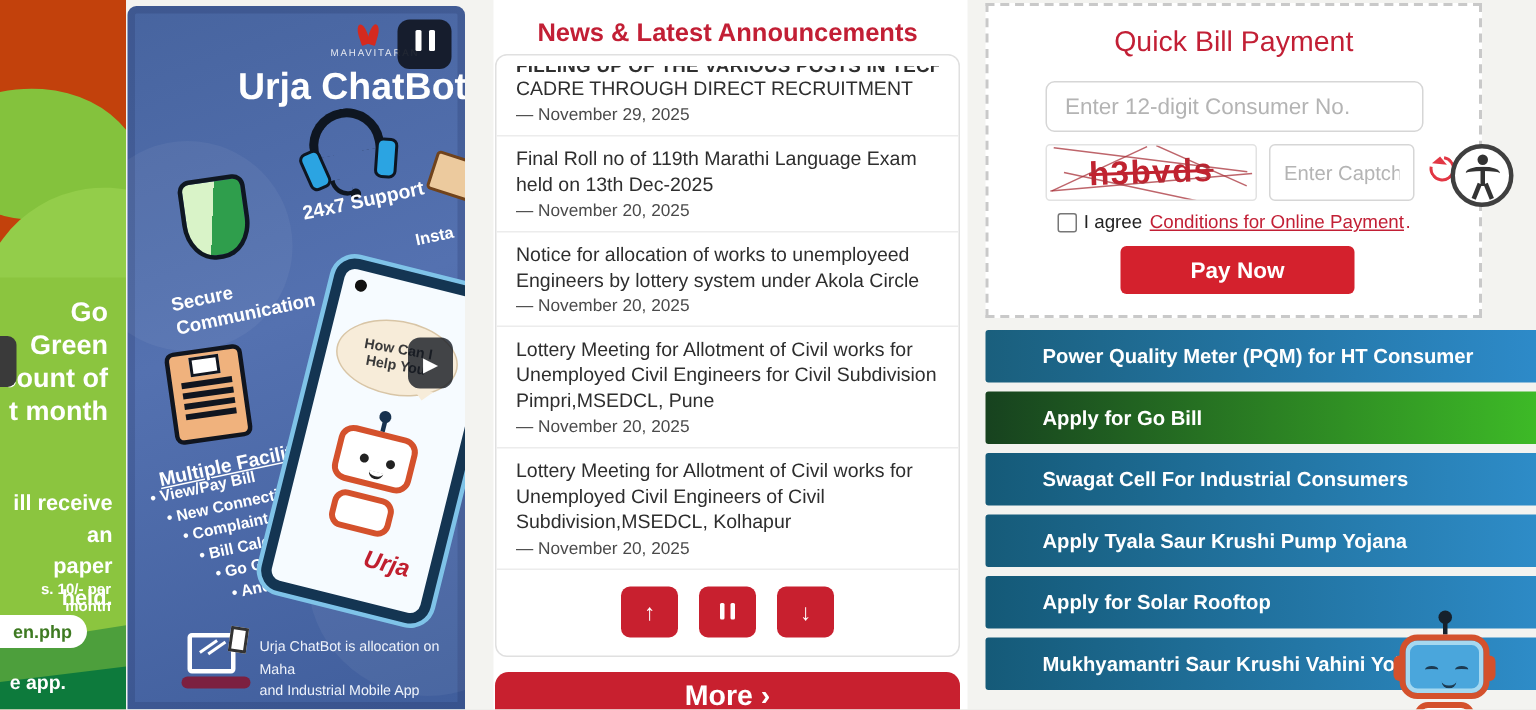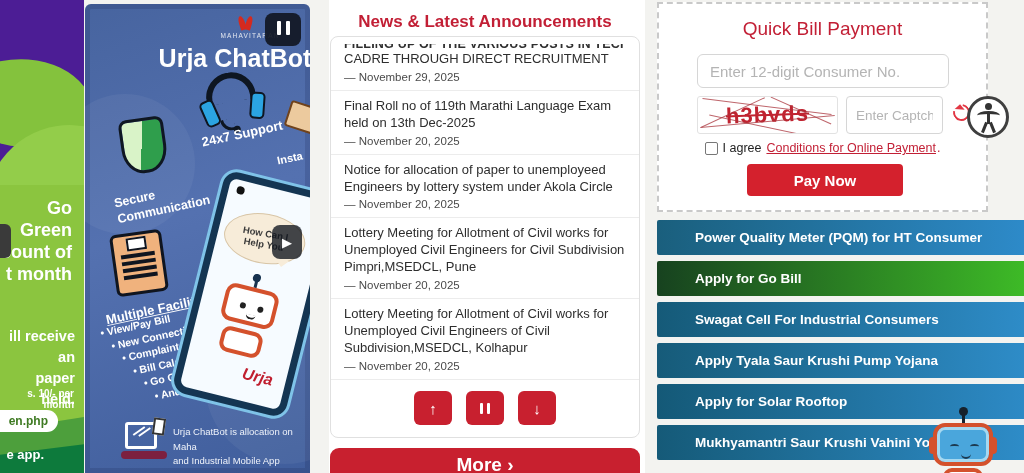--- a/index.html
+++ b/index.html
@@ -1,21 +1,21 @@
 <!DOCTYPE html>
 <html><head>
 <meta charset="utf-8">
 <style>
   * { margin:0; padding:0; box-sizing:border-box; }
   html,body { background:#e9e9e7; }
   body { font-family:"Liberation Sans", sans-serif; }
   #stage { position:relative; width:1024px; height:473px; background:#f3f3f0; overflow:hidden; }
 
   
-  #left-slide { position:absolute; left:0; top:0; width:84px; height:473px; background:#4c1d95; overflow:hidden; }
+  #left-slide { position:absolute; left:0; top:0; width:84px; height:473px; background:#c2410c; overflow:hidden; }
   .leaf1 { position:absolute; left:-38px; top:52px; width:125px; height:100px; background:#84c23d; border-radius:8% 75% 18% 70%; transform:rotate(-24deg); }
   .leaf2 { position:absolute; left:-8px; top:120px; width:120px; height:120px; background:#93cd4a; border-radius:70% 12% 70% 18%; transform:rotate(14deg); }
   .green-block { position:absolute; left:0; top:185px; width:84px; height:262px; background:#8bc53f; }
   .green-wave1 { position:absolute; left:-22px; top:423px; width:140px; height:62px; background:#4d9f3c; transform:rotate(-9deg); }
   .green-wave2 { position:absolute; left:-22px; top:449px; width:140px; height:56px; background:#0d7a3c; transform:rotate(-7deg); }
   .left-arrow-remnant { position:absolute; left:0; top:224px; width:11px; height:34px; background:#3a3a3a; border-radius:0 6px 6px 0; }
   .ls-heading { position:absolute; left:0; top:197px; width:72px; text-align:right; color:#fff; font-size:18px; font-weight:600; line-height:22px; }
   .ls-body { position:absolute; left:0; top:326px; width:75px; text-align:right; color:#fff; font-size:14.5px; font-weight:700; line-height:21px; }
   .ls-note { position:absolute; left:0; top:388px; width:74px; text-align:right; color:#fff; font-size:10px; font-weight:700; }
   .ls-pill { position:absolute; left:-18px; top:410px; width:76px; height:22px; background:#fff; border-radius:12px; color:#3e7a22; font-size:12px; font-weight:700; text-align:right; line-height:22px; padding-right:10px; }
@@ -259,21 +259,21 @@
         <div class="nt">CADRE THROUGH DIRECT RECRUITMENT</div>
         <div class="nd">— November 29, 2025</div>
       </div>
         <div class="news-item">
 
         <div class="nt">Final Roll no of 119th Marathi Language Exam held on 13th Dec-2025</div>
         <div class="nd">— November 20, 2025</div>
       </div>
         <div class="news-item">
 
-        <div class="nt">Notice for allocation of paper to unemployeed Engineers by lottery system under Akola Circle</div>
+        <div class="nt">Notice for allocation of works to unemployeed Engineers by lottery system under Akola Circle</div>
         <div class="nd">— November 20, 2025</div>
       </div>
         <div class="news-item">
 
         <div class="nt">Lottery Meeting for Allotment of Civil works for Unemployed Civil Engineers for  Civil Subdivision Pimpri,MSEDCL, Pune</div>
         <div class="nd">— November 20, 2025</div>
       </div>
         <div class="news-item">
 
         <div class="nt">Lottery Meeting for Allotment of Civil works for Unemployed Civil Engineers of  Civil Subdivision,MSEDCL, Kolhapur</div>

